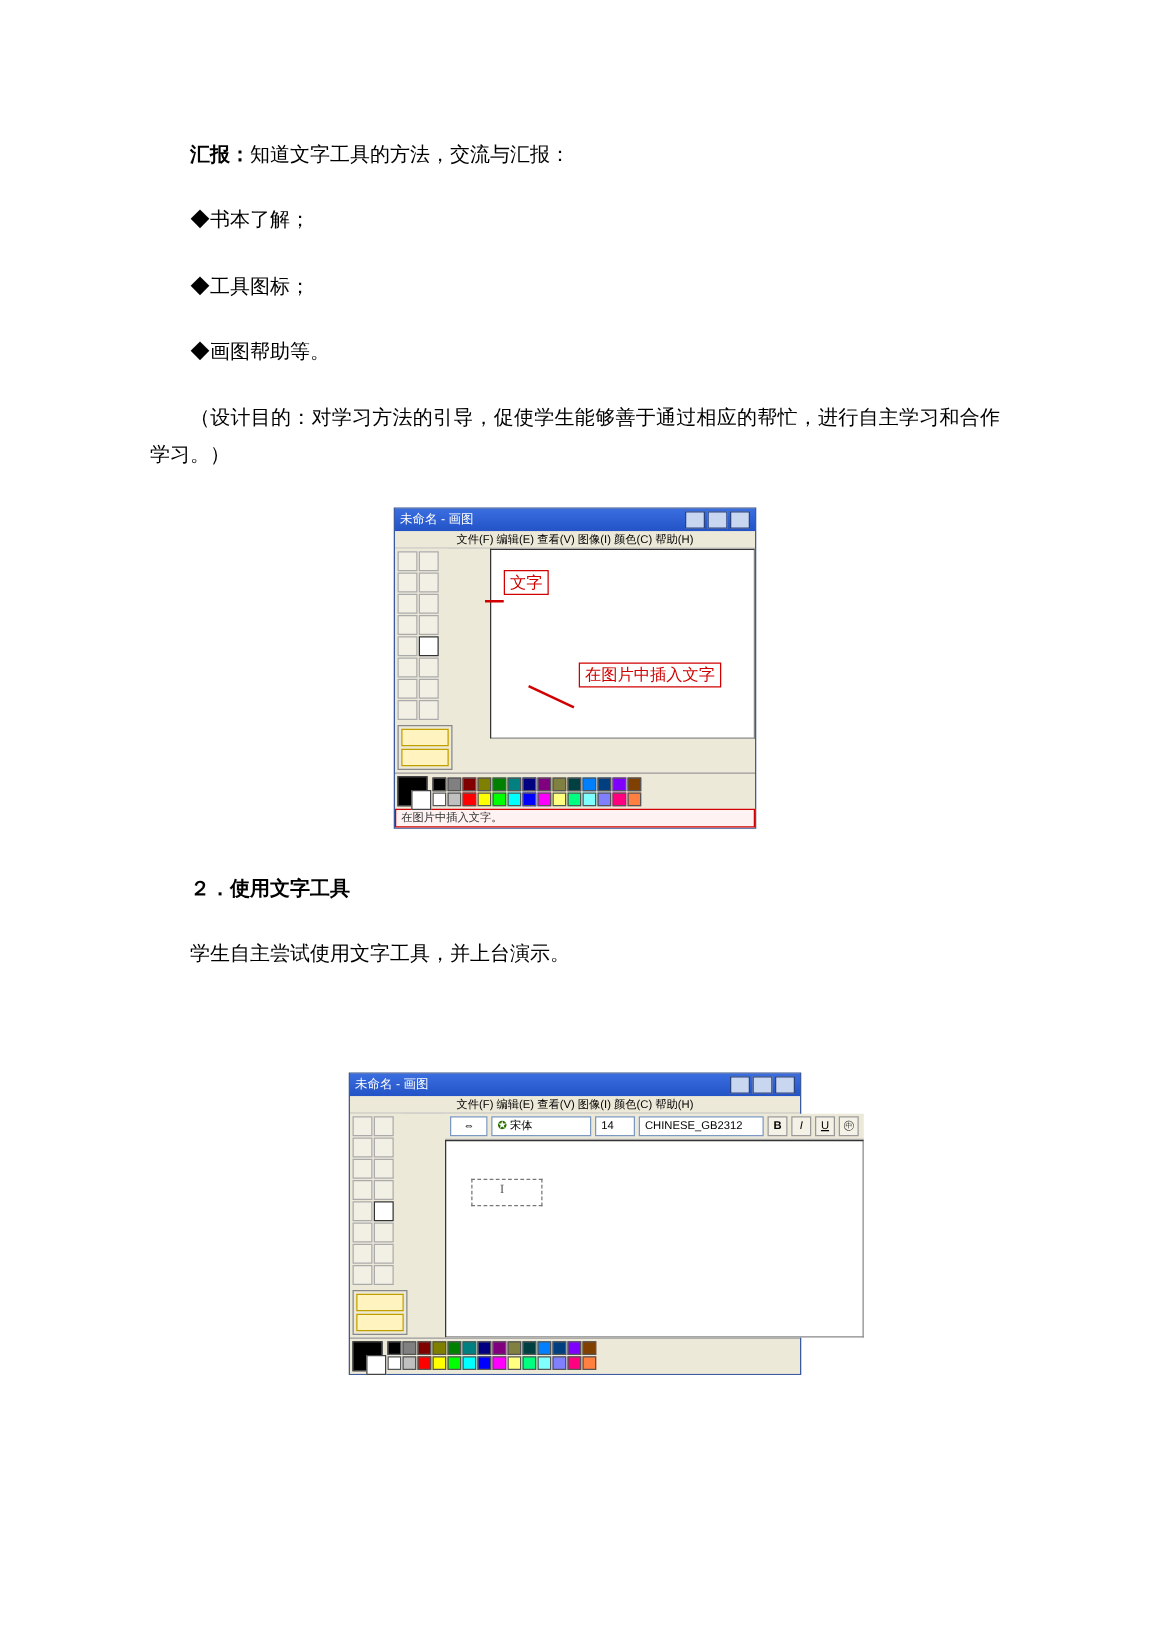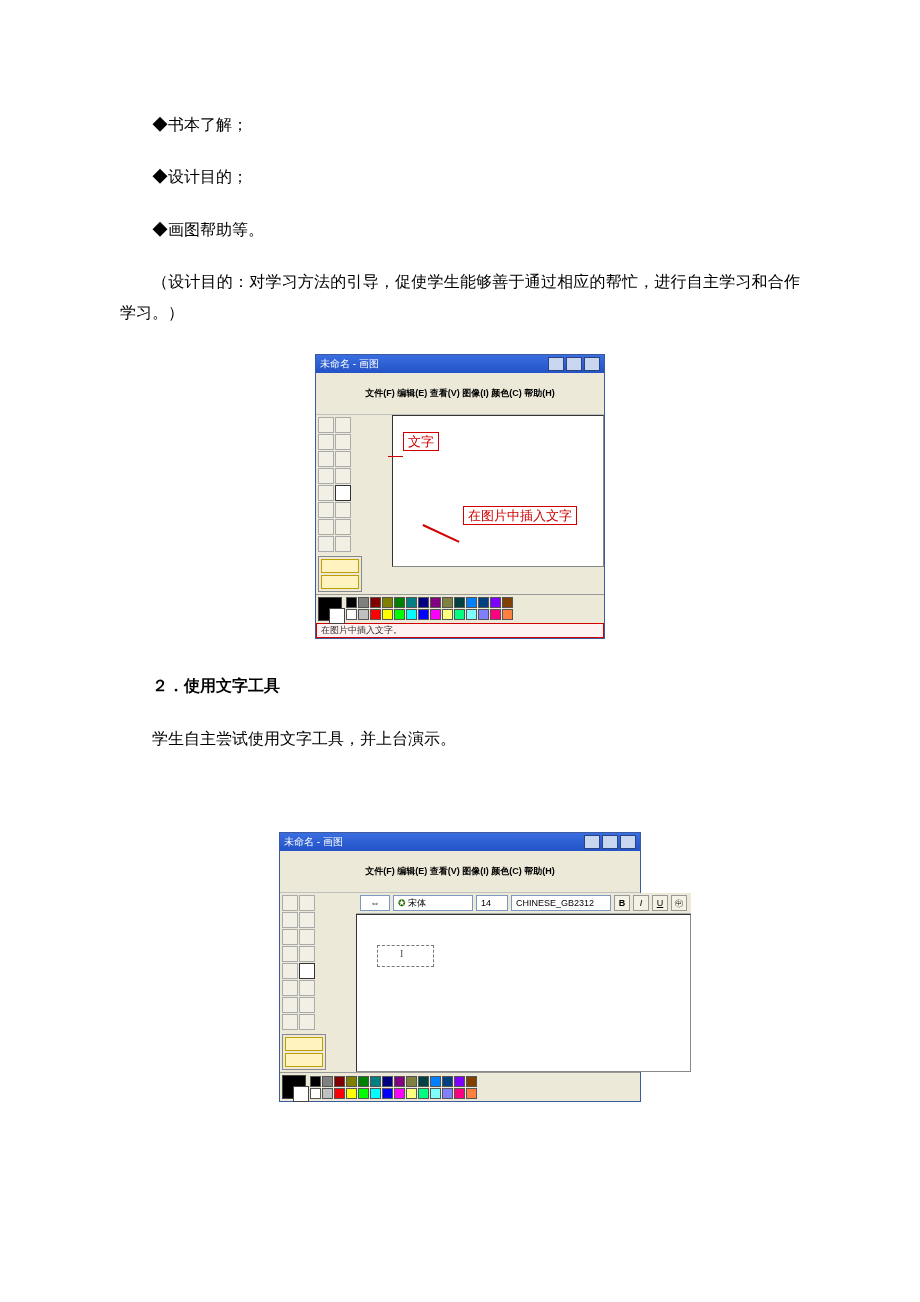--- a/index.html
+++ b/index.html
@@ -63,25 +63,24 @@
   }
   .title-controls span {
     width: 14px;
     height: 12px;
     background: #c9d6f0;
     border: 1px solid #2a4480;
     display: inline-block;
   }
   .paint-menubar {
     background: #ece9d8;
-    padding: 15px 4px;
+    padding: 1px 4px;
     font-size: 9px;
     color: #000;
     border-bottom: 1px solid #c0c0c0;
-    font-weight: bold;
   }
   .paint-body {
     display: flex;
     background: #ece9d8;
     gap: 28px;
   }
   .toolbox {
     width: 38px;
     padding: 2px;
     display: grid;
@@ -228,23 +227,26 @@
     top: 2px;
     font-family: serif;
     color: #555;
   }
 </style>
 </head>
 <body>
 
 <div class="page">
 
+  <p class="para indent">
+    <span class="bold">汇报：</span><span>知道文字工具的方法，交流与汇报：</span>
+  </p>
 
   <p class="para indent">◆书本了解；</p>
-  <p class="para indent">◆设计目的；</p>
+  <p class="para indent">◆工具图标；</p>
   <p class="para indent">◆画图帮助等。</p>
 
   <p class="para indent">（设计目的：对学习方法的引导，促使学生能够善于通过相应的帮忙，进行自主学习和合作学习。）</p>
 
   <div class="figure-wrap">
     <div class="paint-win">
       <div class="paint-titlebar">
         <span>未命名 - 画图</span>
         <span class="title-controls">
           <span></span>

